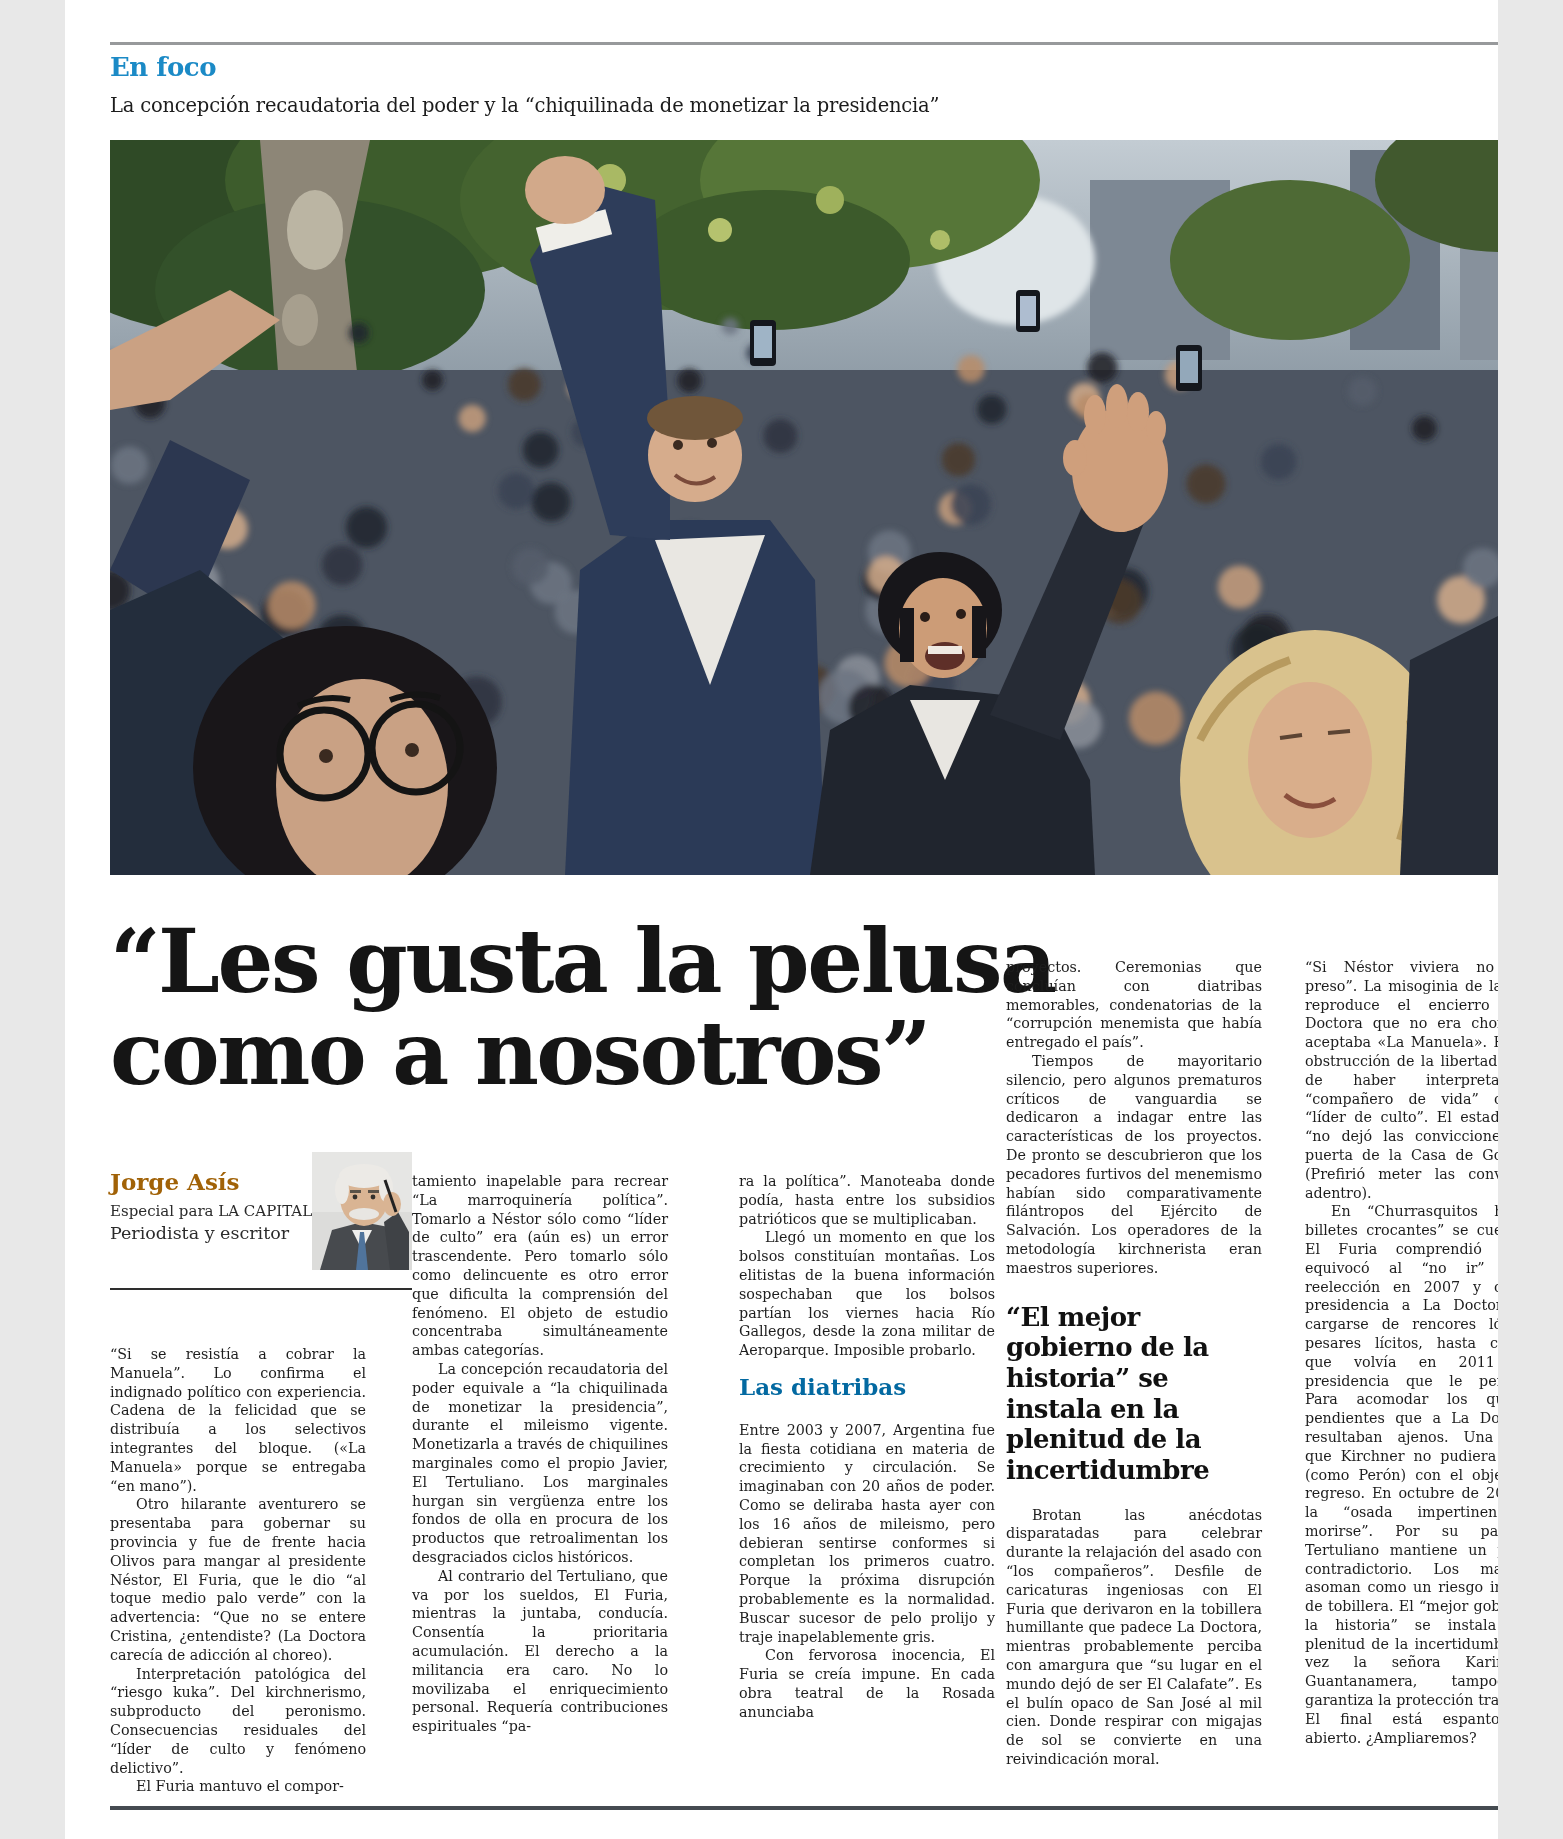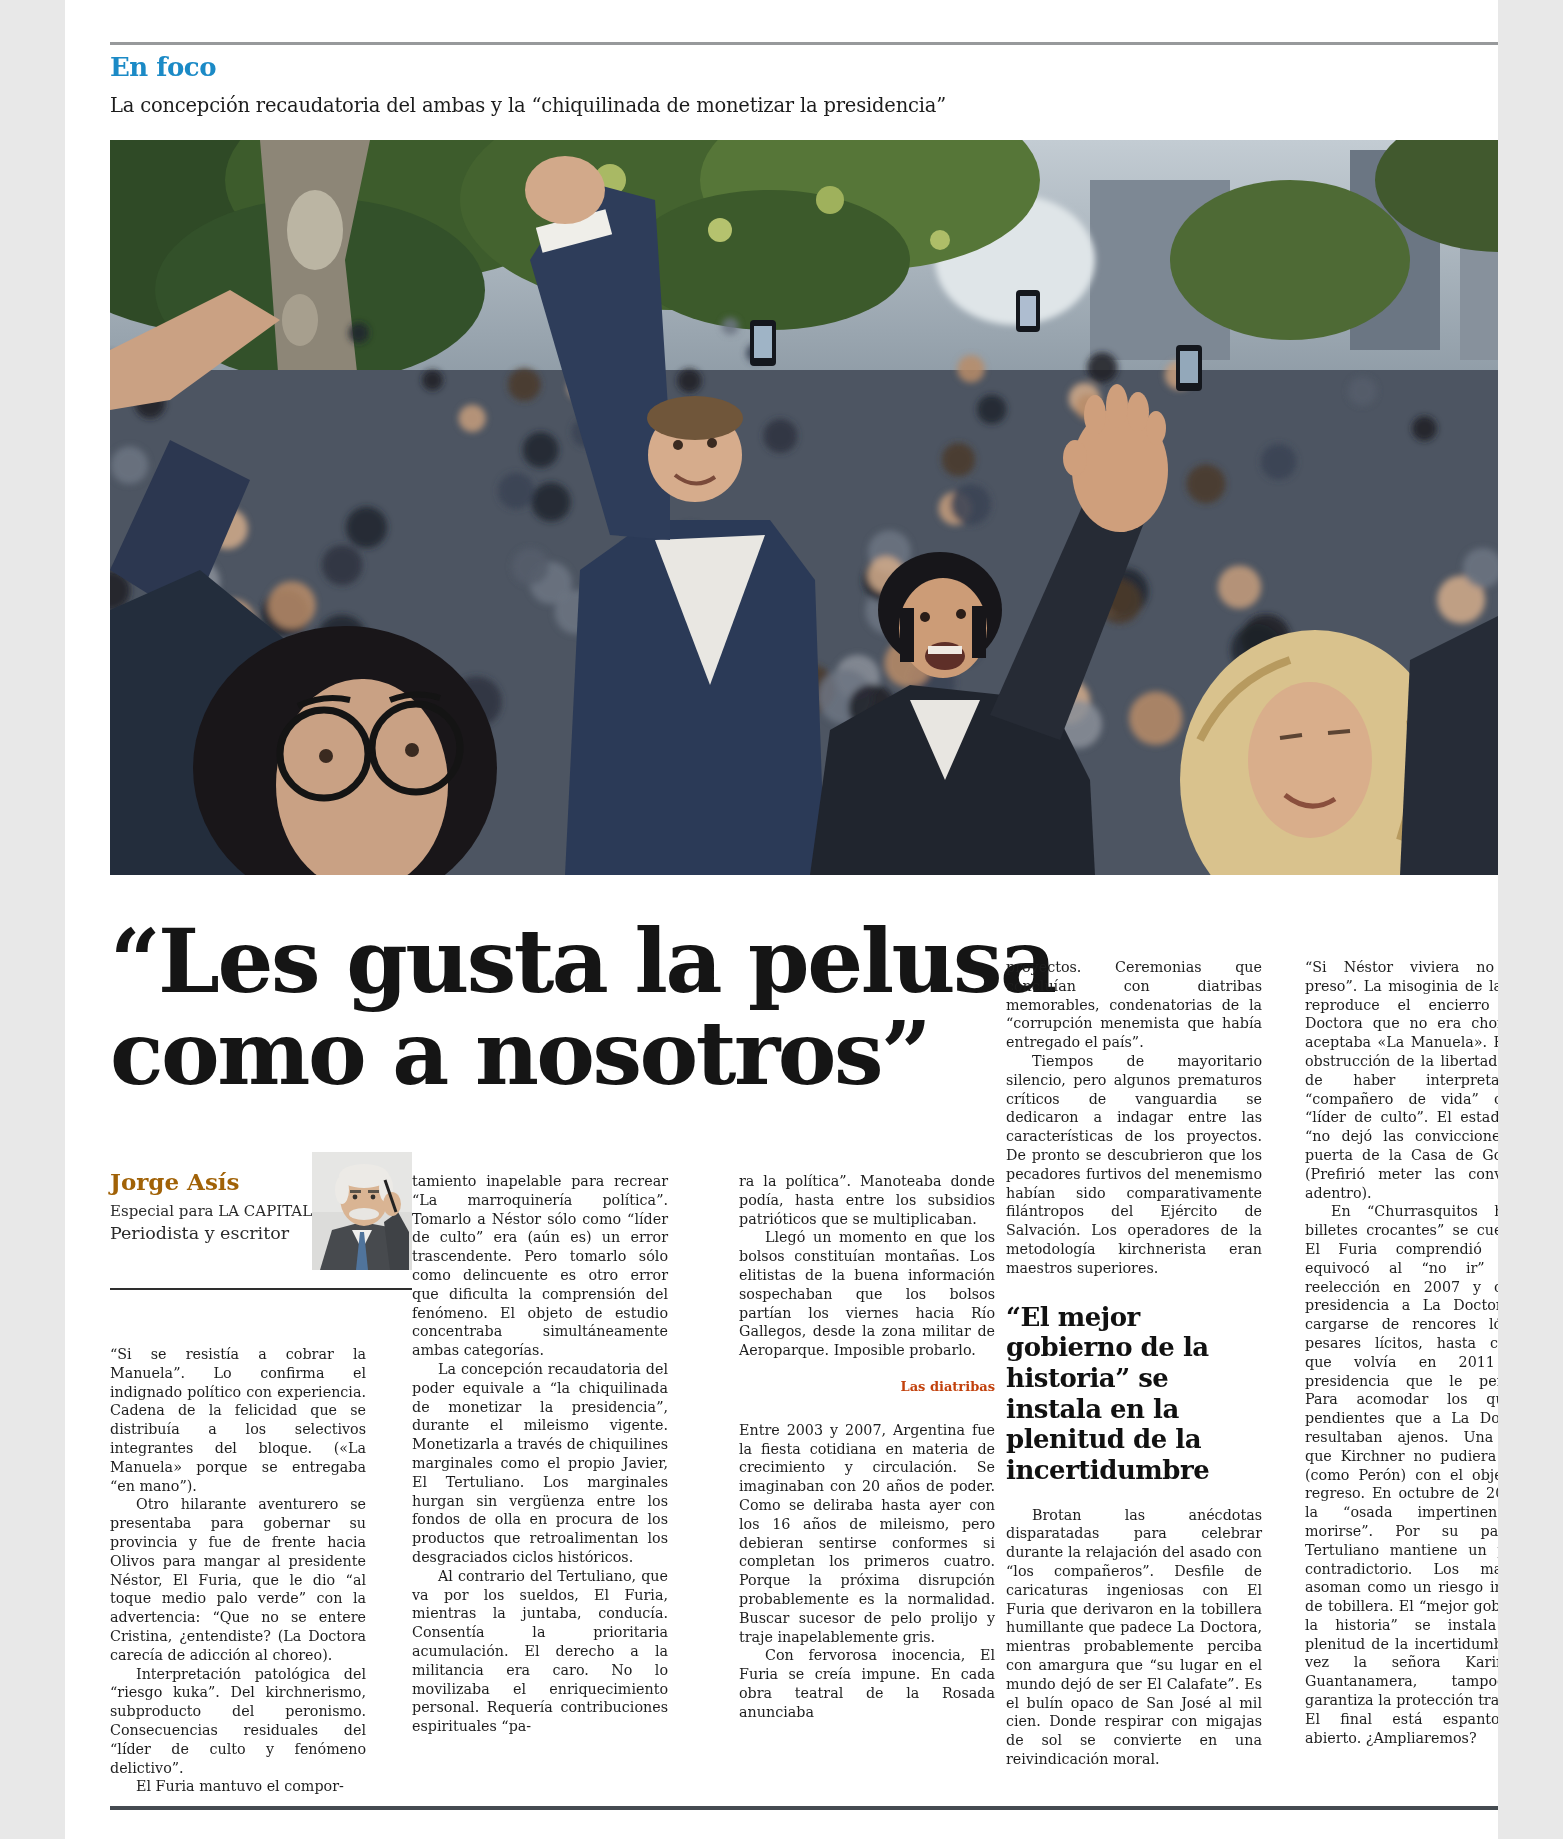--- a/index.html
+++ b/index.html
@@ -16,39 +16,39 @@
             color:#151515;line-height:1.04;letter-spacing:-2.5px;white-space:nowrap;}
   .byline{position:absolute;left:45px;top:1150px;width:302px;height:138px;border-bottom:2px solid #2e2e2e;}
   .byline .author{font-size:23px;font-weight:bold;color:#a16207;margin-top:18px;}
   .byline .credit{font-size:15px;color:#2b2b2b;margin-top:7px;}
   .byline .title{font-size:17.5px;color:#2b2b2b;margin-top:3px;}
   .portrait{position:absolute;right:0;top:2px;width:100px;height:118px;}
   .colflow{position:absolute;width:256px;color:#1d1d1d;font-size:14.3px;line-height:18.8px;
            text-align:justify;}
   .colflow p{margin:0;text-indent:26px;}
   .colflow > :first-child{text-indent:0;}
-  .colflow .subhead{font-weight:bold;font-size:13px;margin:18px 0 13px;text-indent:0;text-align:right;color:#c2410c;}
+  .colflow .subhead{font-weight:bold;font-size:23px;margin:18px 0 13px;text-indent:0;text-align:left;color:#0369a1;}
   .colflow .subhead + p{text-indent:0;margin-top:24px;}
   .colflow .pullquote{font-weight:bold;font-size:26px;line-height:1.18;margin:24px 0 20px;
                       text-indent:0;text-align:left;color:#111;letter-spacing:-0.5px;}
   #col1{left:45px;top:1345px;}
   #col2{left:347px;top:1172px;}
   #col3{left:674px;top:1172px;}
   #col4{left:941px;top:958px;}
   #col5{left:1240px;top:958px;}
 </style>
 </head>
 <body>
 
 <div class="page">
 
   <div class="rule top-rule"></div>
 
   <div class="kicker">En foco</div>
-  <div class="subtitle">La concepción recaudatoria del ambas y la “chiquilinada de monetizar la presidencia”</div>
+  <div class="subtitle">La concepción recaudatoria del poder y la “chiquilinada de monetizar la presidencia”</div>
 
   <div class="photo">
     <svg width="1473" height="735" viewBox="0 0 1473 735" xmlns="http://www.w3.org/2000/svg">
       <defs>
         <linearGradient id="skyg" x1="0" y1="0" x2="0" y2="1">
           <stop offset="0" stop-color="#c3ccd3"></stop>
             <stop offset="1" stop-color="#8b98a3"></stop>
         </linearGradient>
         <filter id="soft" x="-20%" y="-20%" width="140%" height="140%">
             <feGaussianBlur stdDeviation="3"></feGaussianBlur>

